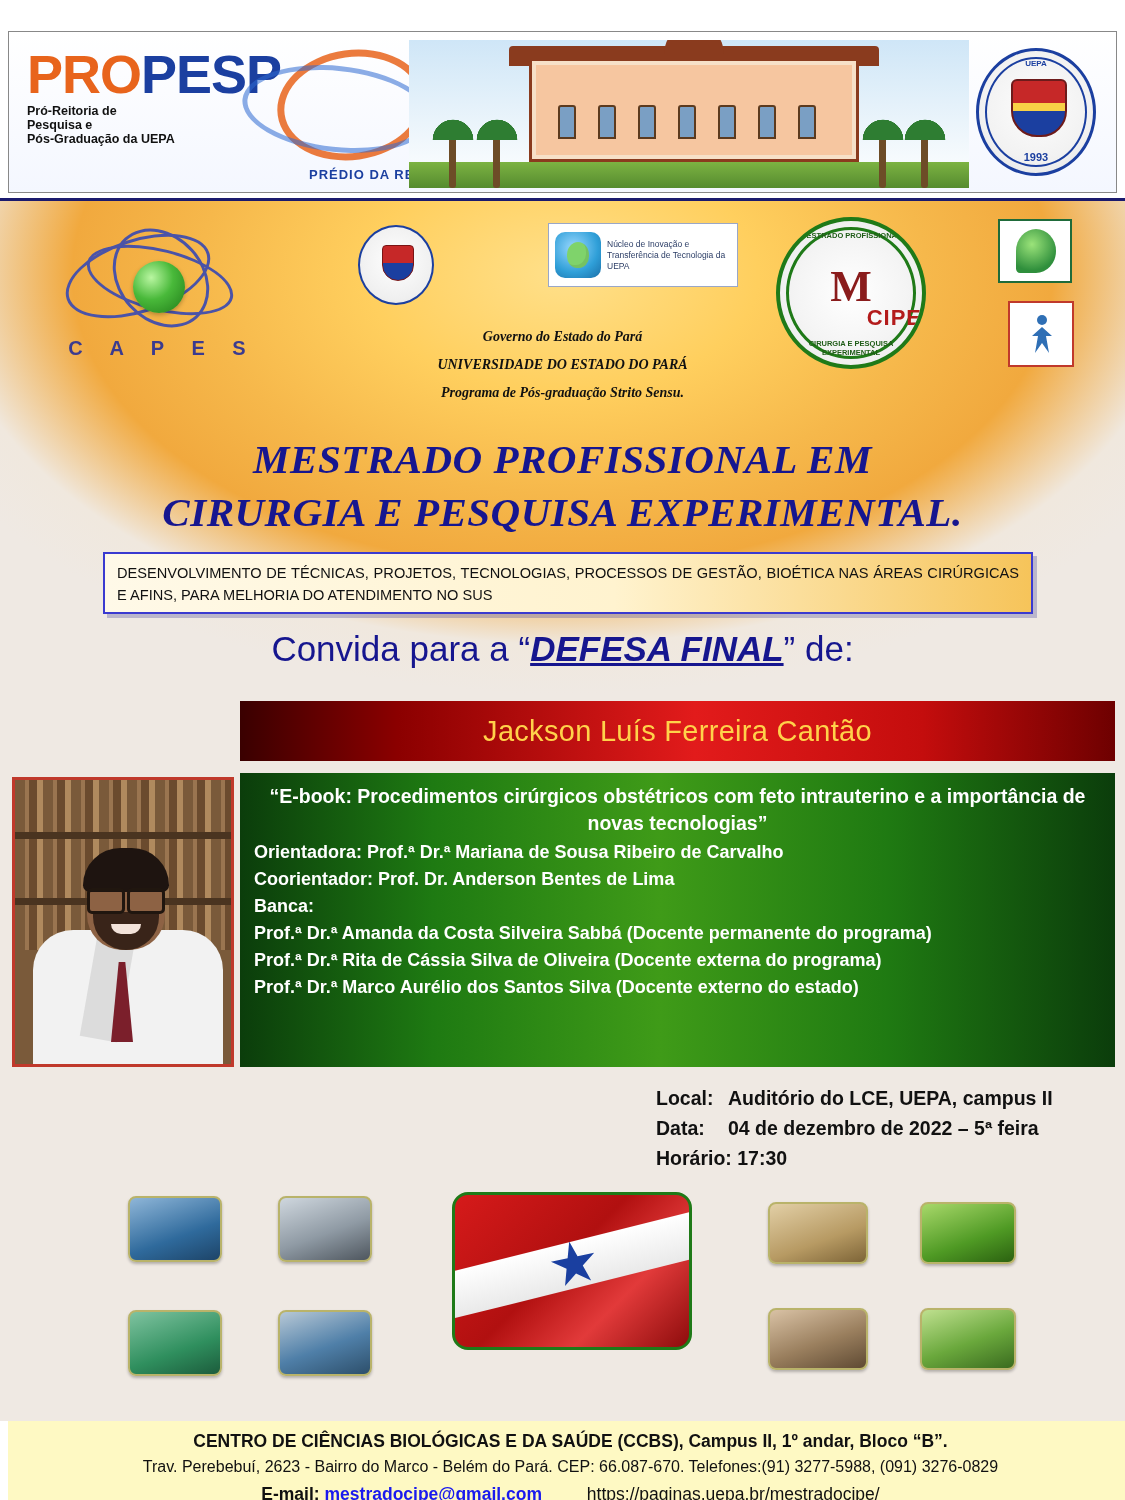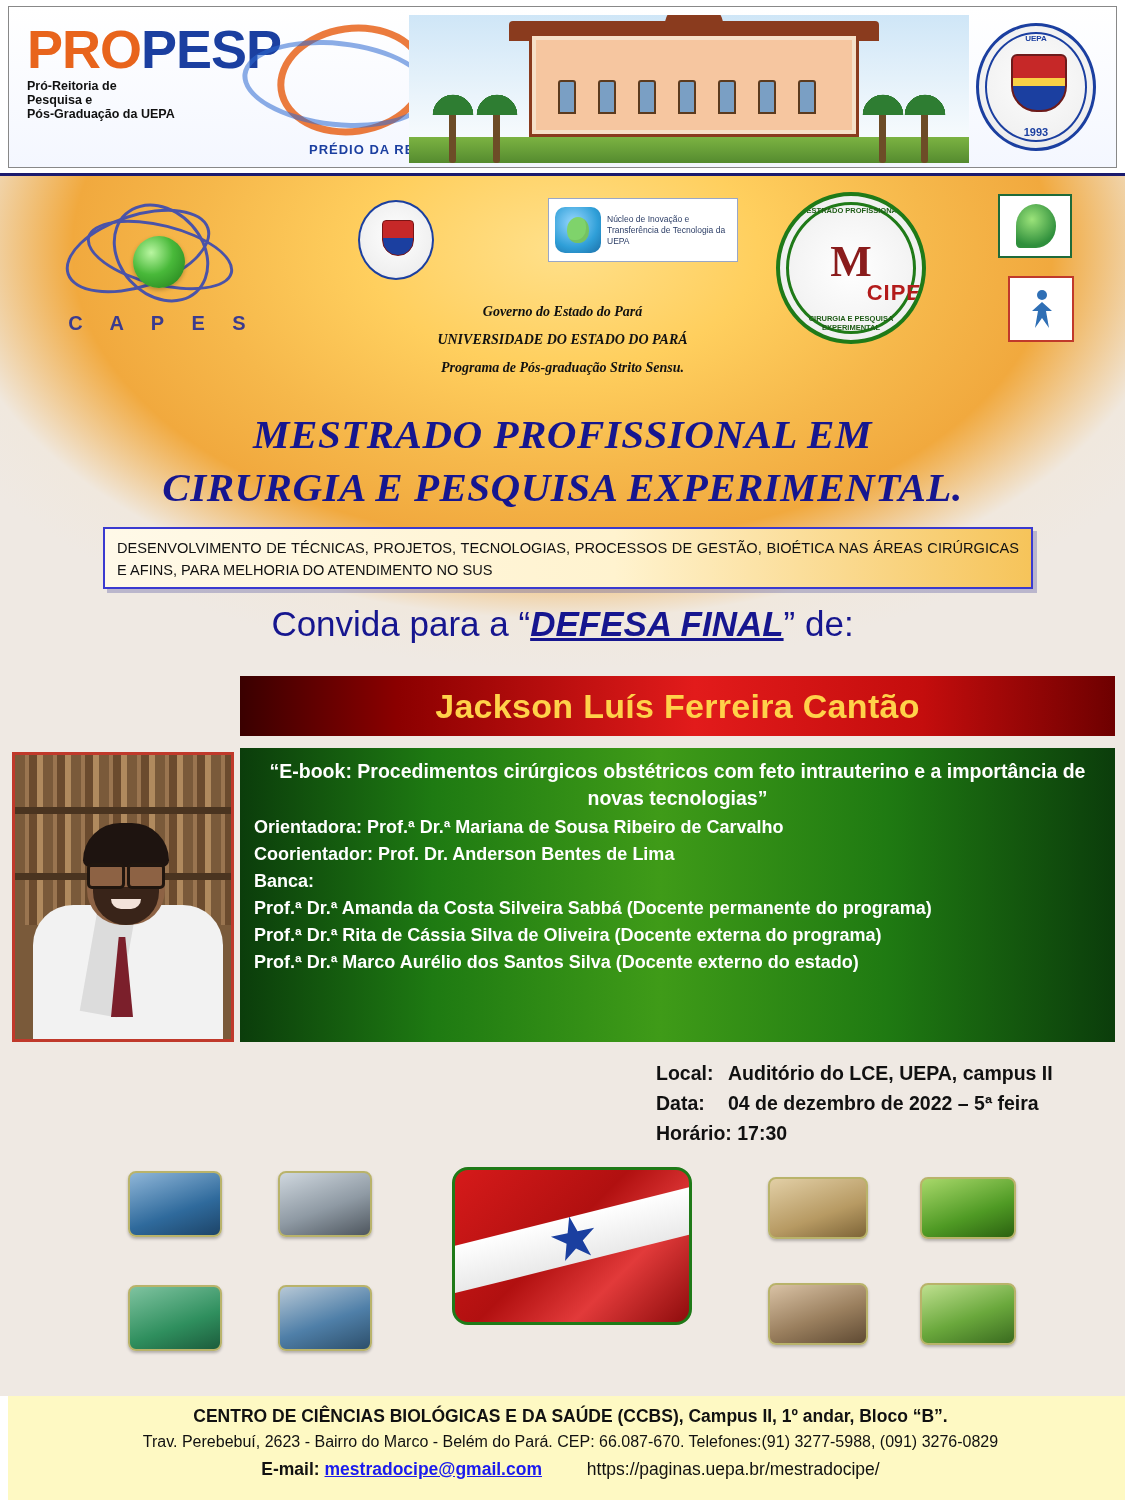--- a/index.html
+++ b/index.html
@@ -3,21 +3,21 @@
 <meta charset="utf-8">
 <style>
   * { box-sizing: border-box; }
   html, body { margin:0; padding:0; }
   body {
     width: 1125px; height: 1500px;
     font-family: "Liberation Sans", sans-serif;
     background: #ffffff;
     overflow: hidden;
   }
-  .page { position: relative; width:1125px; height:1292px; }
+  .page { position: relative; width:1125px; height:1292px;margin-top:25px; }
 
   
   .header {
     position:absolute; left:0; top:0; width:1125px; height:176px;
     background:#ffffff; border-bottom:3px solid #1a1a6e;
     overflow:hidden;
   }
   .header-inner{ position:absolute; left:8px; top:6px; width:1109px; height:162px;
     border:1px solid #888; background:
       linear-gradient(180deg,#ffffff 0%,#f4f7ff 100%);
@@ -249,21 +249,21 @@
   }
   .convida .strong{ font-weight:bold; font-style:italic; text-decoration:underline;text-align:right; }
 
   
   .namebar{
     position:absolute; left:240px; top:676px; width:875px; height:60px;
     background:linear-gradient(90deg,#3a0000 0%, #8b0000 18%, #e21b1b 52%, #c40d0d 78%, #6e0000 100%);
     display:flex; align-items:center; justify-content:center;
   }
   .namebar span{
-    color:#ffd24a; font-size:34px; font-weight:bold; letter-spacing:.3px;
+    color:#ffd24a; font-size:29px; font-weight:normal; letter-spacing:.3px;
   }
 
   
   .greenpanel{
     position:absolute; left:240px; top:748px; width:875px; height:294px;
     background:linear-gradient(90deg,#0b3d0b 0%, #1e7a12 22%, #3f9b18 48%, #1f7a12 74%, #0b3d0b 100%);
     color:#ffffff; padding:10px 14px;
   }
   .greenpanel .ptitle{
     text-align:center; font-size:19.5px; font-weight:bold; line-height:27px; margin-bottom:2px;

